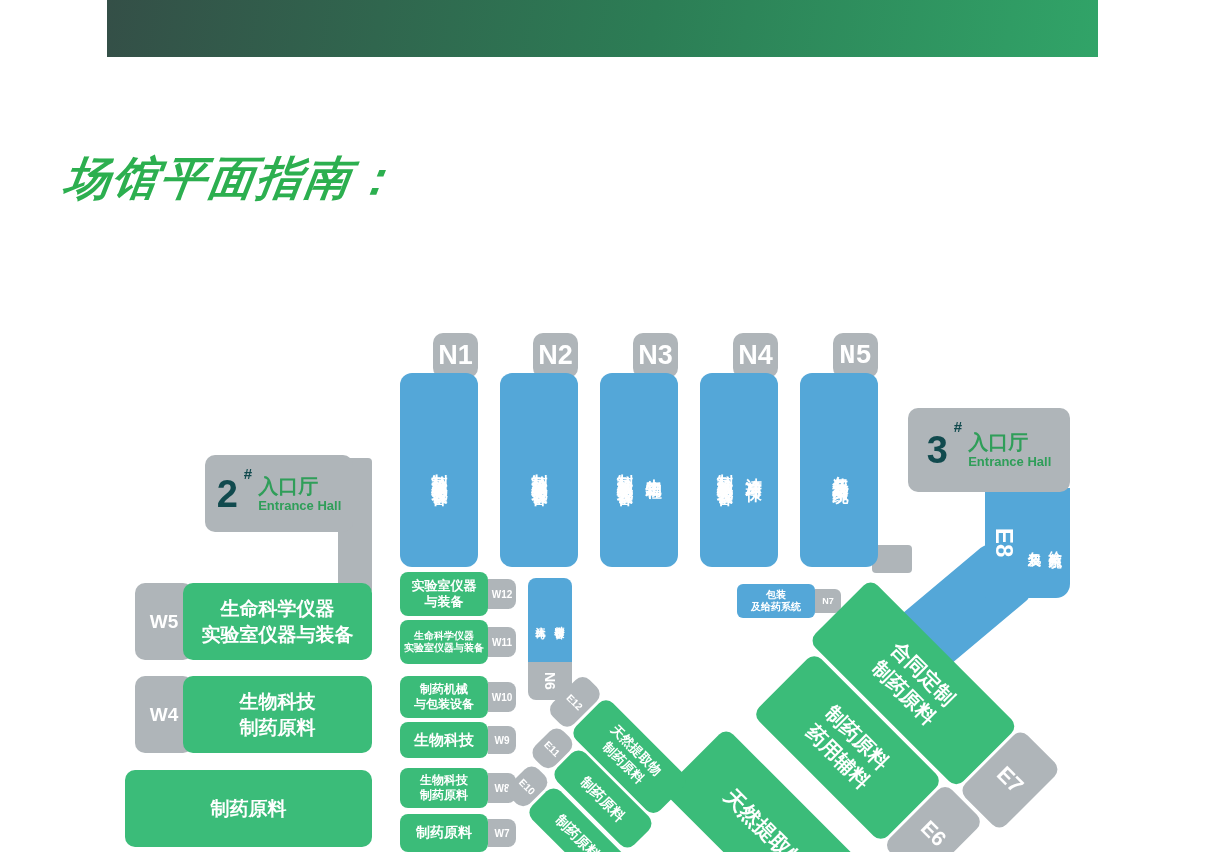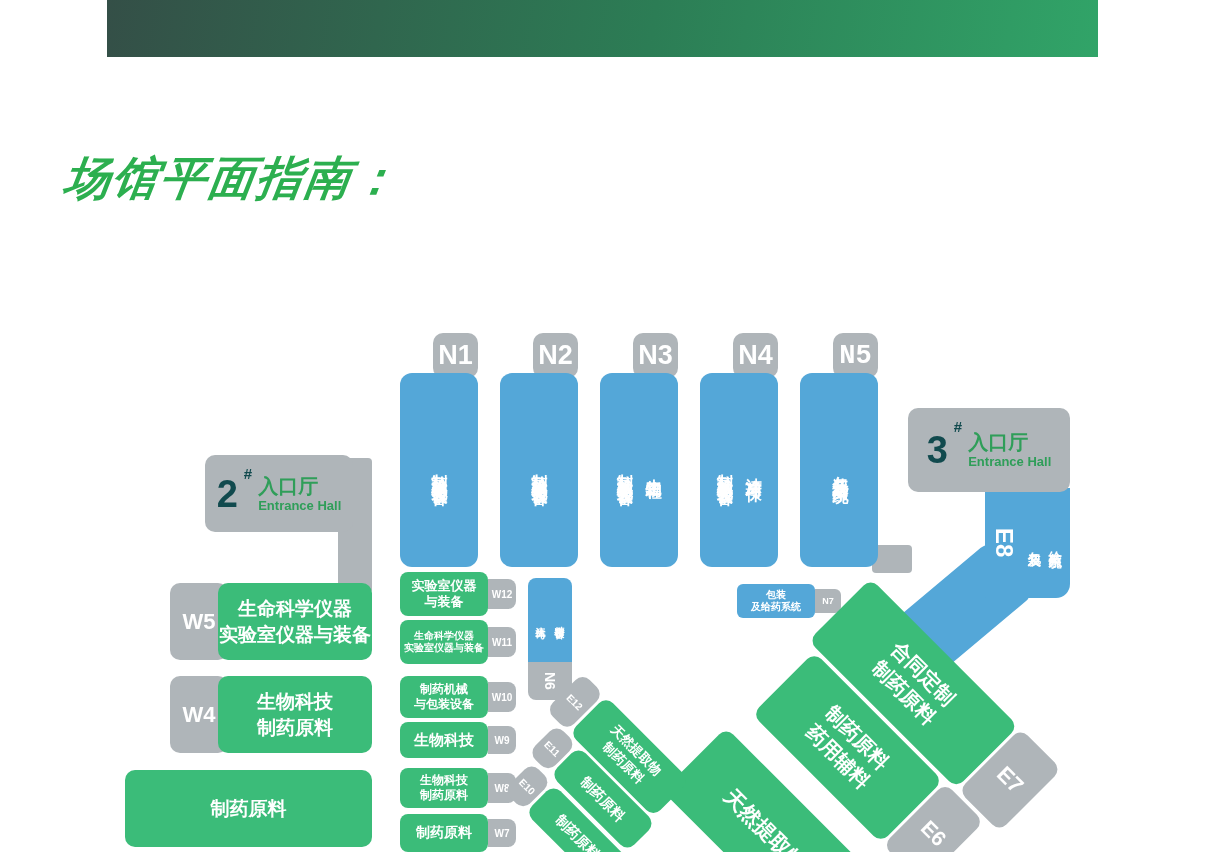--- a/index.html
+++ b/index.html
@@ -34,21 +34,21 @@
   .nhall-body{height:194px;margin-top:-5px;background:var(--blue);border-radius:12px;
     display:flex;align-items:center;justify-content:center;position:relative;}
   .vtext{writing-mode:vertical-lr;text-orientation:upright;text-align:center;
     color:#fff;font-weight:bold;}
   .vtext span{display:block;}
   .nhall .vtext{font-size:16px;line-height:1.8;letter-spacing:2px;}
 
   
   .wbig{position:absolute;left:135px;width:237px;height:77px;display:flex;}
   .wbig-tab{width:58px;flex:none;background:var(--gray);border-radius:10px;color:#fff;
-    font-size:22px;font-weight:bold;display:flex;align-items:center;justify-content:center;margin-left:35px;}
+    font-size:19px;font-weight:bold;display:flex;align-items:center;justify-content:center;}
   .wbig-body{flex:1;margin-left:-10px;background:var(--green);border-radius:10px;color:#fff;
     font-weight:bold;font-size:19px;line-height:1.35;display:flex;flex-direction:column;
     align-items:center;justify-content:center;text-align:center;position:relative;z-index:1;}
 
   
   .wsmall{position:absolute;left:400px;display:flex;align-items:center;}
   .wsmall-body{width:88px;background:var(--green);border-radius:8px;color:#fff;font-weight:bold;
     display:flex;flex-direction:column;align-items:center;justify-content:center;
     text-align:center;line-height:1.25;position:relative;z-index:1;}
   .wsmall-tab{width:28px;background:var(--gray);border-radius:0 8px 8px 0;color:#fff;

